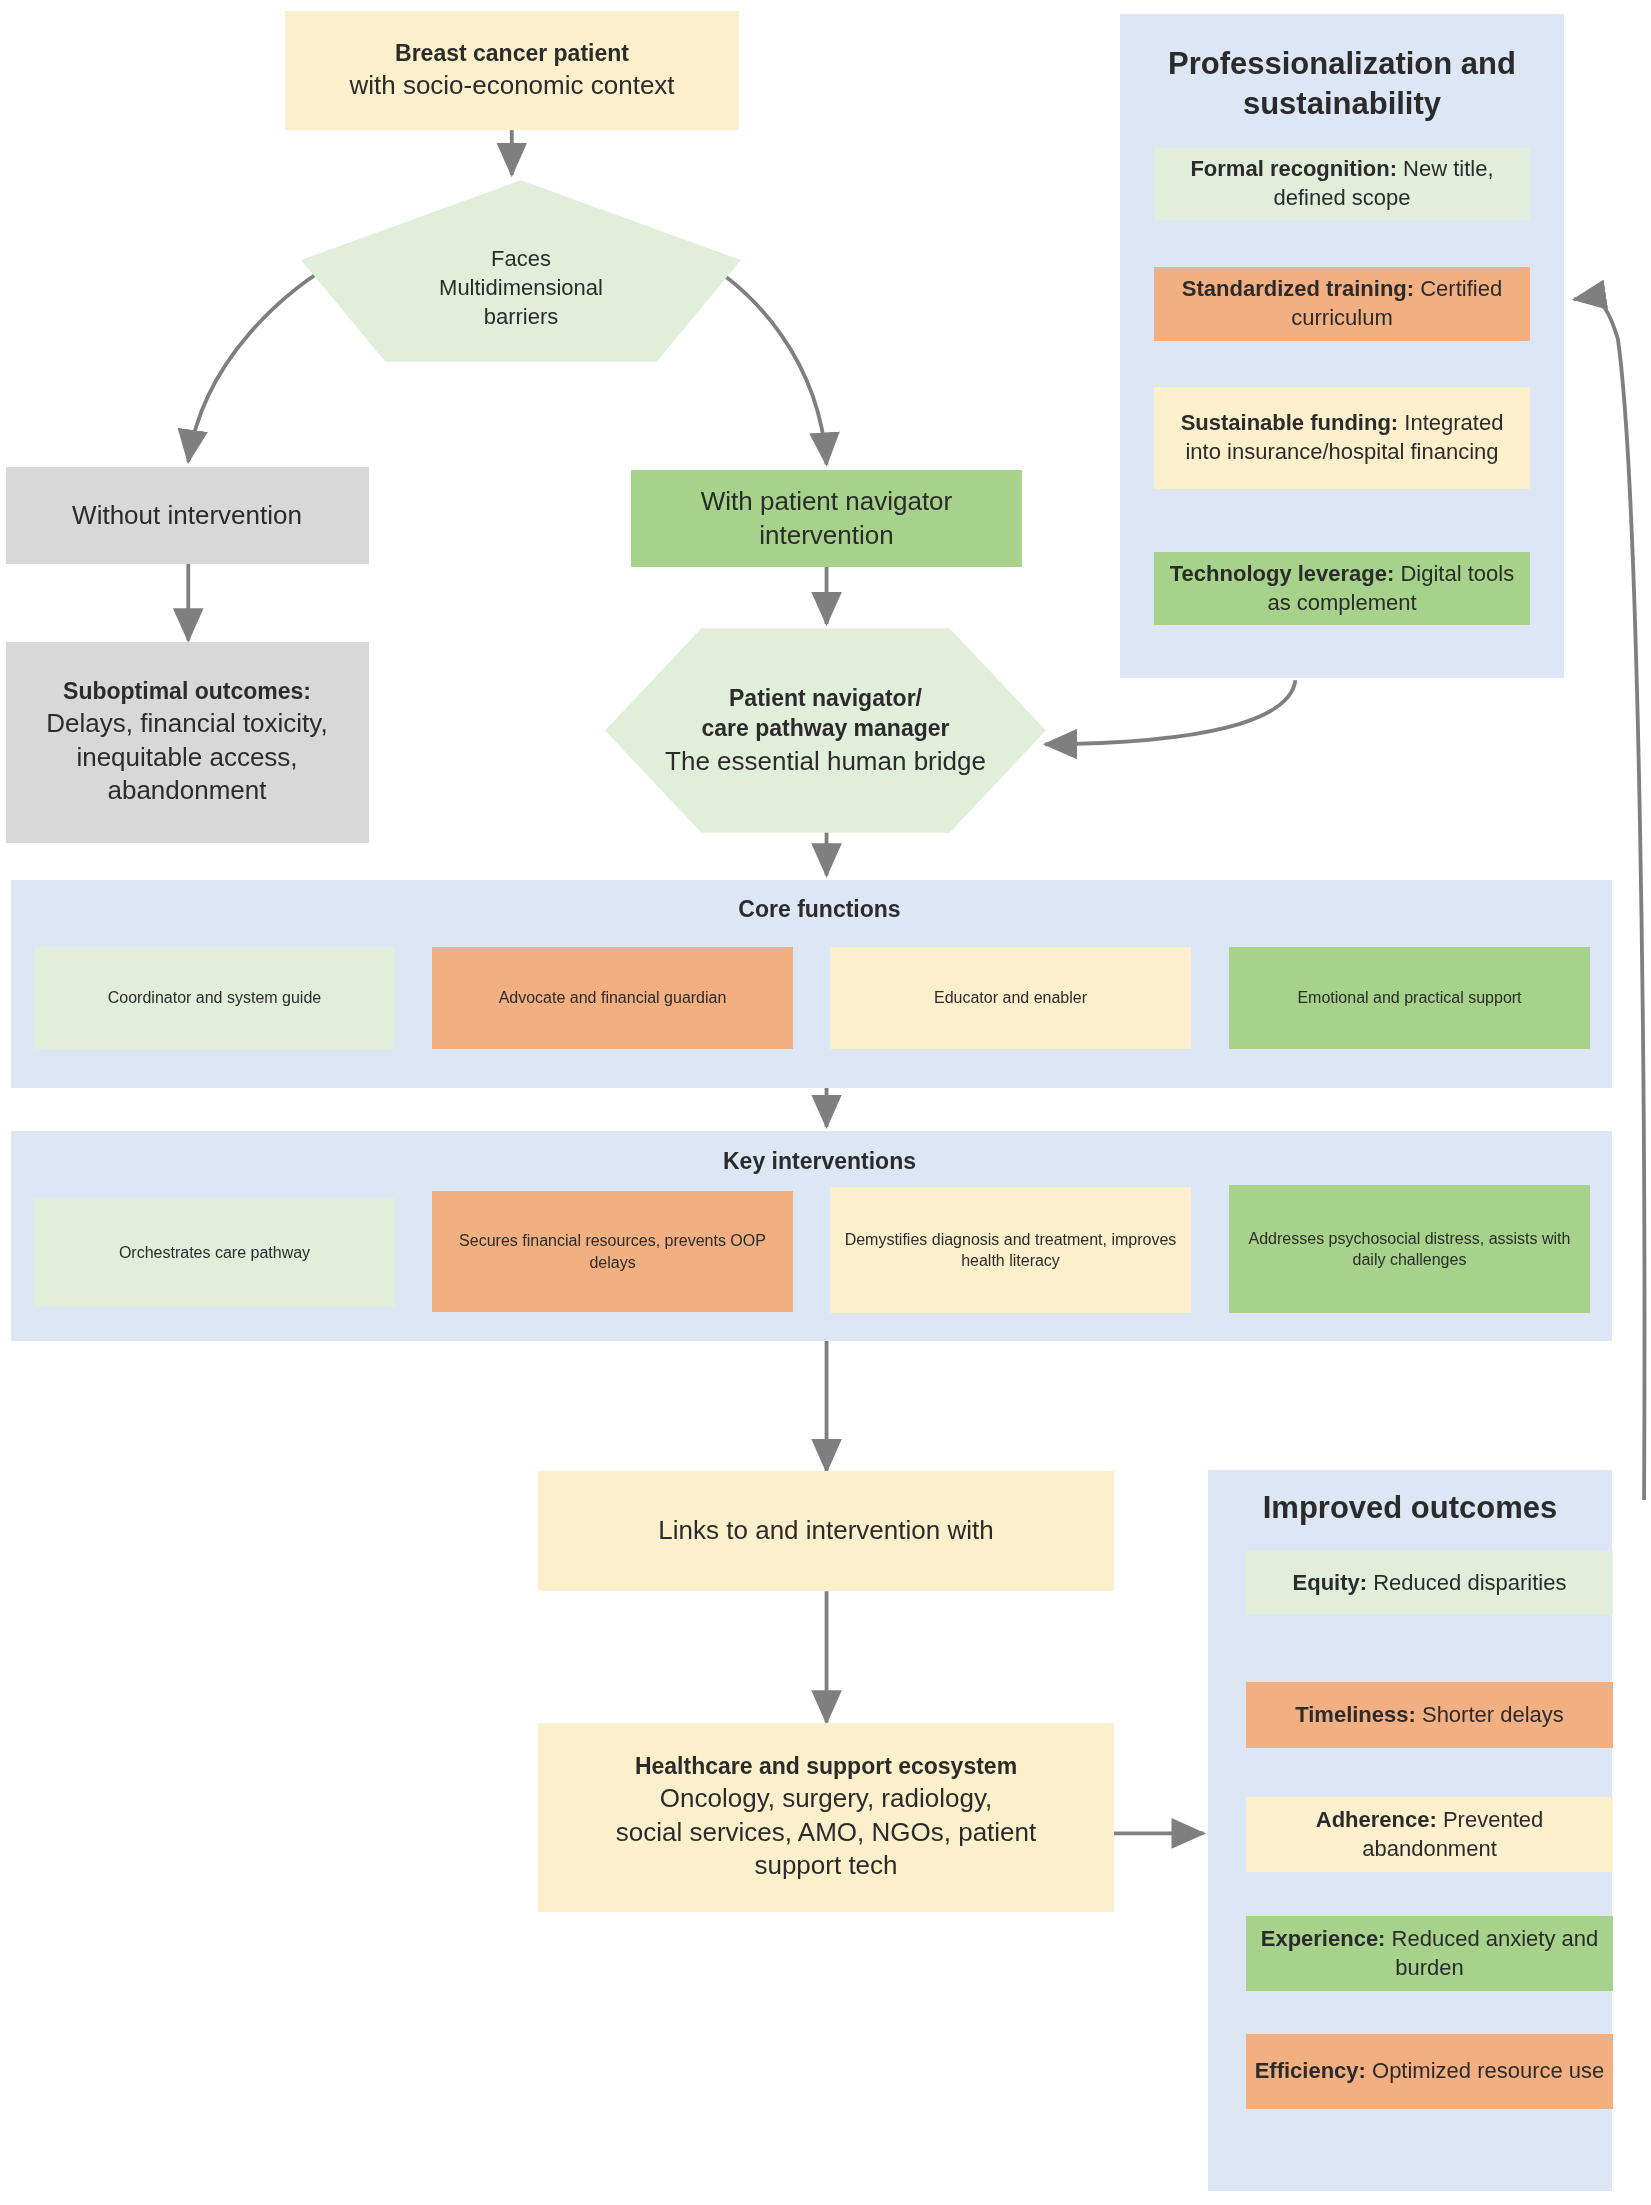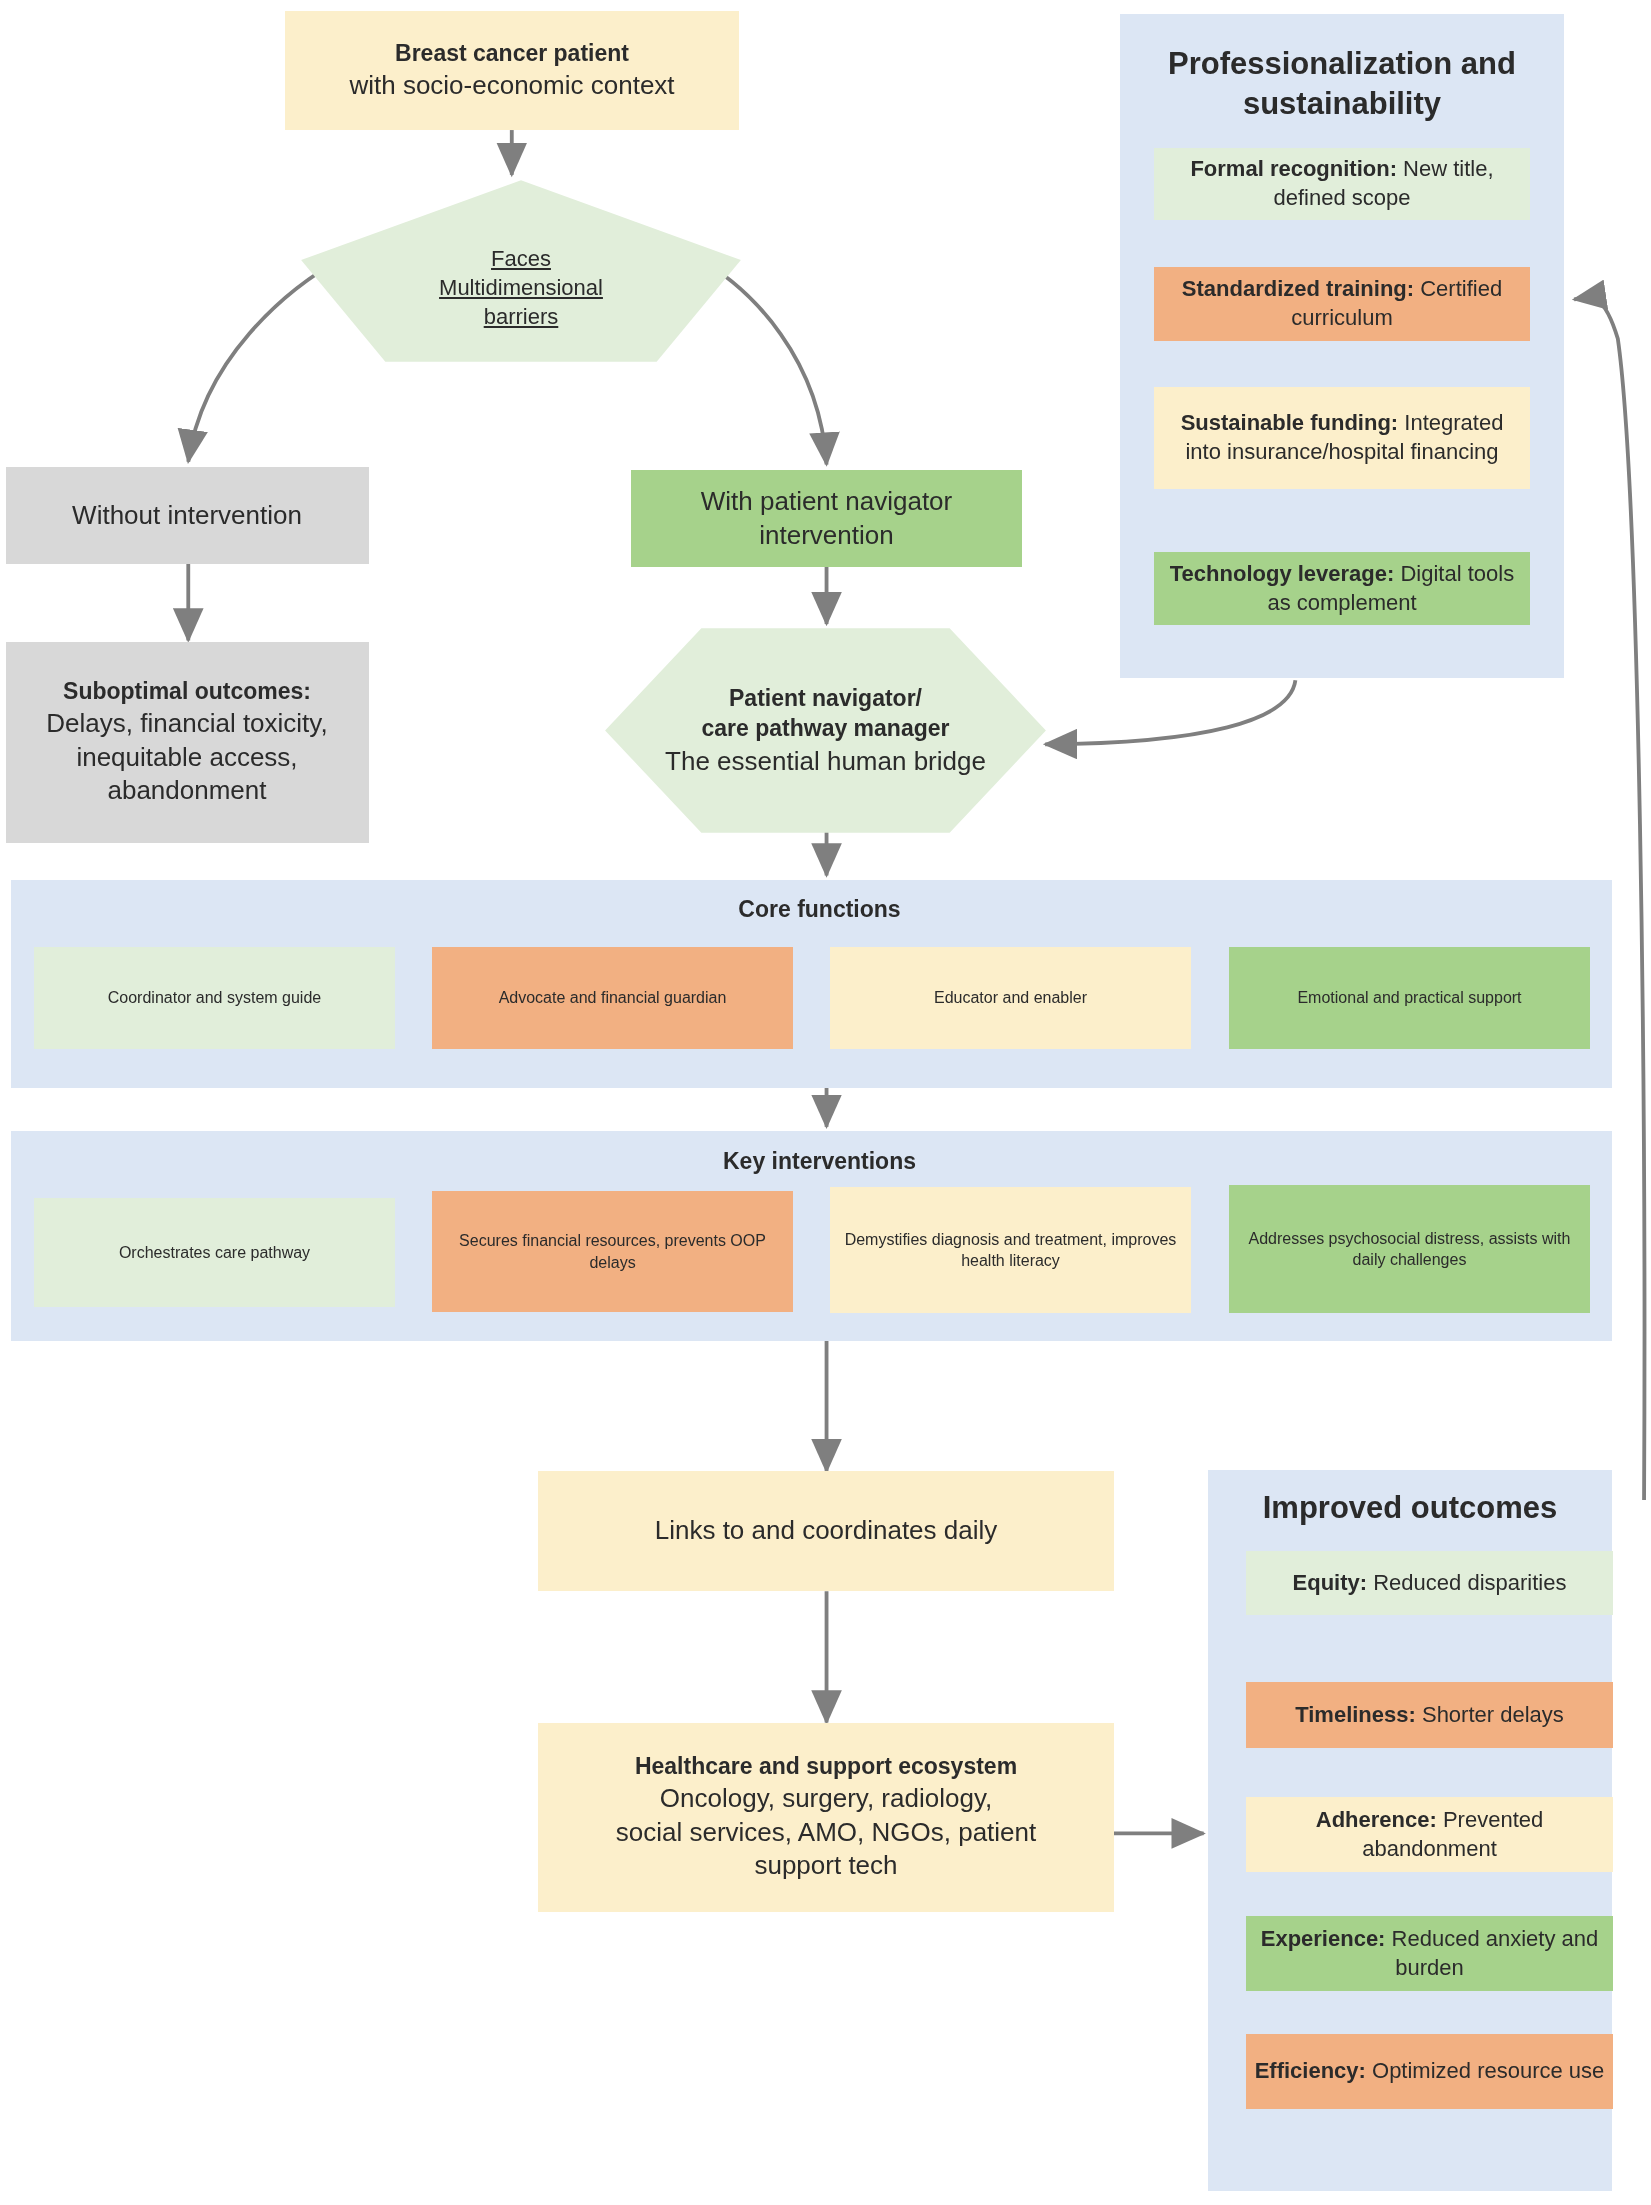--- a/index.html
+++ b/index.html
@@ -87,21 +87,21 @@
     <div class="txt">
       <div class="t32 bold">Breast cancer patient</div>
       <div class="t30">with socio-economic context</div>
     </div>
   </div>
 
   <div class="shape" style="left:300px; top:179px; width:442px; height:184px;">
     <svg width="442" height="184" viewBox="0 0 808 336">
       <polygon points="404,2 806,148 652,334 156,334 2,148" fill="#E1EEDA"></polygon>
     </svg>
-    <div class="label" style="padding-top:33px;text-decoration:underline;">
+    <div class="label" style="padding-top:33px;">
       <div>
         <div>Faces</div>
         <div>Multidimensional</div>
         <div>barriers</div>
       </div>
     </div>
   </div>
 
   <div class="node c-gray" style="left:5.5px; top:467px; width:363px; height:97px;">
     <div class="txt t30">Without intervention</div>
@@ -193,21 +193,21 @@
     <div class="txt">Secures financial resources, prevents OOP delays</div>
   </div>
   <div class="band-cell" style="left:830px; top:1187px; width:361px; height:126px; background:#FCEFCB;">
     <div class="txt">Demystifies diagnosis and treatment, improves health literacy</div>
   </div>
   <div class="band-cell" style="left:1229px; top:1185px; width:361px; height:128px; background:#A6D28B;">
     <div class="txt">Addresses psychosocial distress, assists with daily challenges</div>
   </div>
 
   <div class="node c-yellow" style="left:538px; top:1471px; width:576px; height:120px;">
-    <div class="txt t30">Links to and coordinates daily</div>
+    <div class="txt t30">Links to and intervention with</div>
   </div>
 
   <div class="node c-yellow" style="left:538px; top:1723px; width:576px; height:189px;">
     <div class="txt">
       <div class="t32 bold">Healthcare and support ecosystem</div>
       <div class="t30">Oncology, surgery, radiology,</div>
       <div class="t30">social services, AMO, NGOs, patient</div>
       <div class="t30">support tech</div>
     </div>
   </div>

